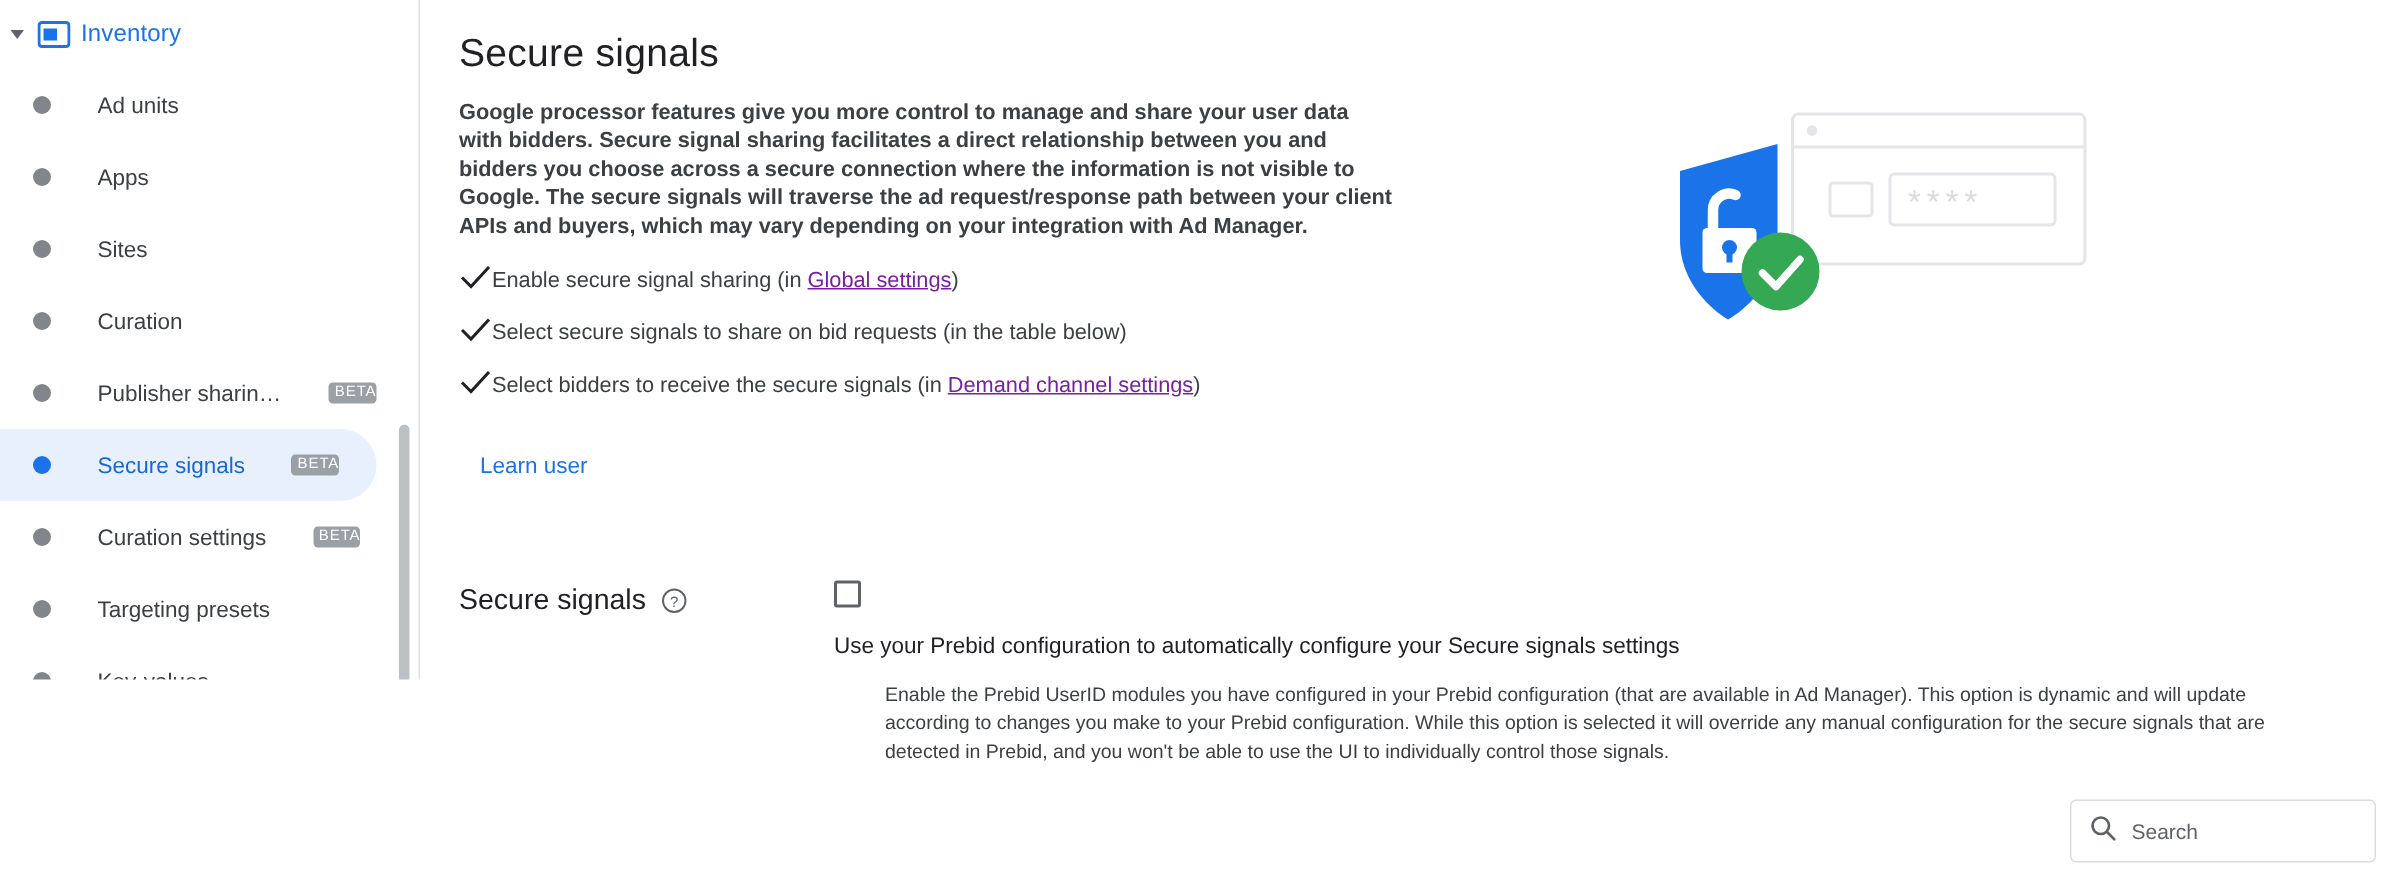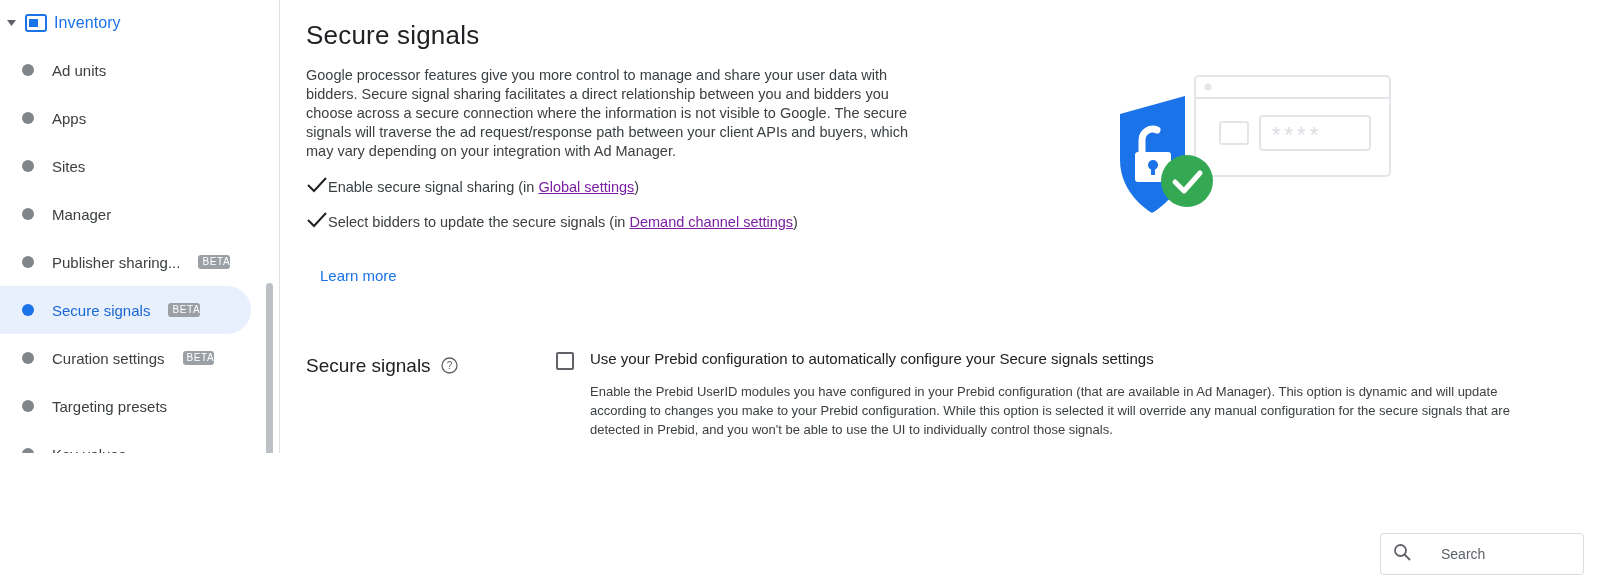--- a/index.html
+++ b/index.html
@@ -48,21 +48,21 @@
   .inv-title {
     color: #1a73e8;
     font-size: 16px;
     letter-spacing: .1px;
   }
   .nav-item {
     display: flex;
     align-items: center;
     height: 48px;
     padding-left: 22px;
-    gap: 18px;
+    gap: 31px;
     cursor: pointer;
     border-top-right-radius: 24px;
     border-bottom-right-radius: 24px;
     margin-right: 28px;
   }
   .nav-item .dot {
     width: 12px; height: 12px;
     border-radius: 50%;
     background: #80868b;
     flex: 0 0 auto;
@@ -114,20 +114,21 @@
     font-weight: normal;
     color: #202124;
     margin: 20px 0 14px 0;
     letter-spacing: .2px;
   }
   .intro {
     font-size: 14.5px;
     line-height: 19px;
     color: #3c4043;
     max-width: 625px;
+    font-weight: bold;
   }
   .check-list { margin-top: 16px; }
   .check-row {
     display: flex;
     align-items: flex-start;
     margin-bottom: 15px;
   }
   .check-mark {
     color: #202124;
     width: 22px;
@@ -184,20 +185,21 @@
     align-items: center;
   }
   .section-body {
     flex: 1;
     padding-left: 0px;
   }
   .cb-row {
     display: flex;
     align-items: flex-start;
     gap: 16px;
+    flex-direction: column;
   }
   .checkbox {
     width: 18px; height: 18px;
     border: 2px solid #5f6368;
     border-radius: 2px;
     background: #fff;
     flex: 0 0 auto;
     margin-top: 3px;
     cursor: pointer;
   }
@@ -220,21 +222,21 @@
     position: absolute;
     right: 16px;
     bottom: 10px;
     width: 204px;
     height: 42px;
     border: 1px solid #dadce0;
     border-radius: 4px;
     display: flex;
     align-items: center;
     padding: 0 12px;
-    gap: 28px;
+    gap: 8px;
     background: #fff;
   }
   .search-box input {
     border: none;
     outline: none;
     font-size: 14px;
     font-family: "Liberation Sans", sans-serif;
     color: #202124;
     width: 100%;
     background: transparent;
@@ -269,21 +271,21 @@
     <div class="nav-item">
       <span class="dot"></span>
       <span class="label">Apps</span>
     </div>
     <div class="nav-item">
       <span class="dot"></span>
       <span class="label">Sites</span>
     </div>
     <div class="nav-item">
       <span class="dot"></span>
-      <span class="label">Manager</span>
+      <span class="label">Curation</span>
     </div>
     <div class="nav-item">
       <span class="dot"></span>
       <span class="label">Publisher sharing...</span>
       <span class="beta">BETA</span>
     </div>
     <div class="nav-item selected">
       <span class="dot"></span>
       <span class="label">Secure signals</span>
       <span class="beta">BETA</span>
@@ -318,33 +320,41 @@
 
       <div class="check-row">
         <span class="check-mark">
           <svg width="20" height="16" viewBox="0 0 20 16">
               <path d="M1 8 L7 14 L19 1" fill="none" stroke="#202124" stroke-width="2"></path>
             </svg>
         </span>
         <span class="check-text"><span>Enable secure signal sharing (in </span><span class="link">Global settings</span><span>)</span></span>
       </div>
 
-
       <div class="check-row">
         <span class="check-mark">
           <svg width="20" height="16" viewBox="0 0 20 16">
               <path d="M1 8 L7 14 L19 1" fill="none" stroke="#202124" stroke-width="2"></path>
             </svg>
         </span>
-        <span class="check-text"><span>Select bidders to update the secure signals (in </span><span class="link">Demand channel settings</span><span>)</span></span>
+        <span class="check-text"><span>Select secure signals to share on bid requests (in the table below)</span></span>
       </div>
 
-    </div>
-
-    <a class="learn-more">Learn more</a>
+      <div class="check-row">
+        <span class="check-mark">
+          <svg width="20" height="16" viewBox="0 0 20 16">
+              <path d="M1 8 L7 14 L19 1" fill="none" stroke="#202124" stroke-width="2"></path>
+            </svg>
+        </span>
+        <span class="check-text"><span>Select bidders to receive the secure signals (in </span><span class="link">Demand channel settings</span><span>)</span></span>
+      </div>
+
+    </div>
+
+    <a class="learn-more">Learn user</a>
 
     
     <div class="hero">
       <svg width="330" height="190" viewBox="0 0 330 190">
 
         <rect x="105" y="6" width="195" height="100" rx="4" fill="#ffffff" stroke="#e3e5e8" stroke-width="2"></rect>
         <line x1="105" y1="28" x2="300" y2="28" stroke="#e3e5e8" stroke-width="2"></line>
         <circle cx="118" cy="17" r="3.5" fill="#e3e5e8"></circle>
         <rect x="130" y="52" width="28" height="22" rx="2" fill="none" stroke="#e3e5e8" stroke-width="2"></rect>
         <rect x="170" y="46" width="110" height="34" rx="3" fill="none" stroke="#e3e5e8" stroke-width="2"></rect>

